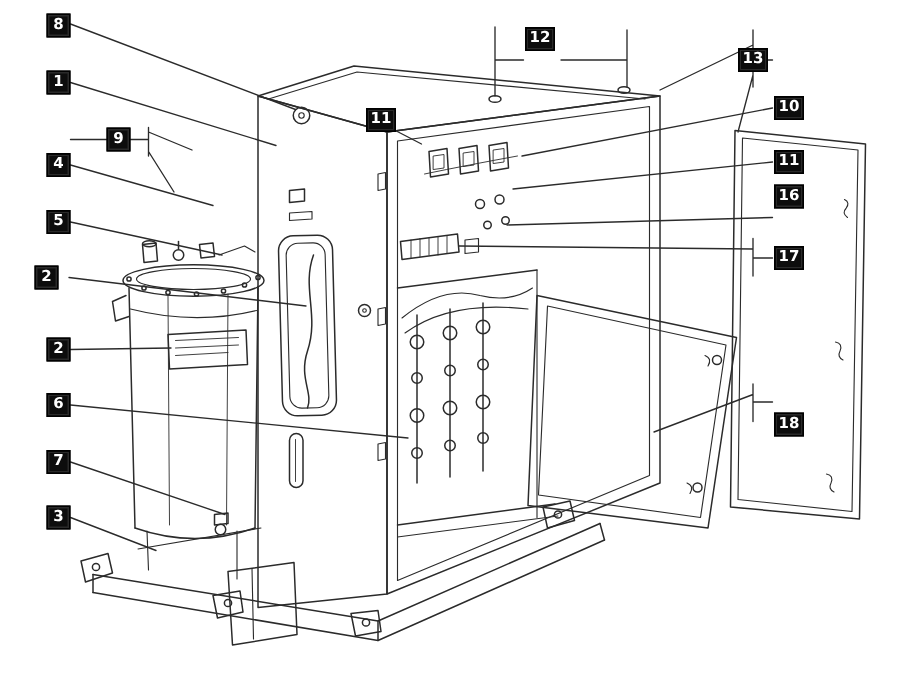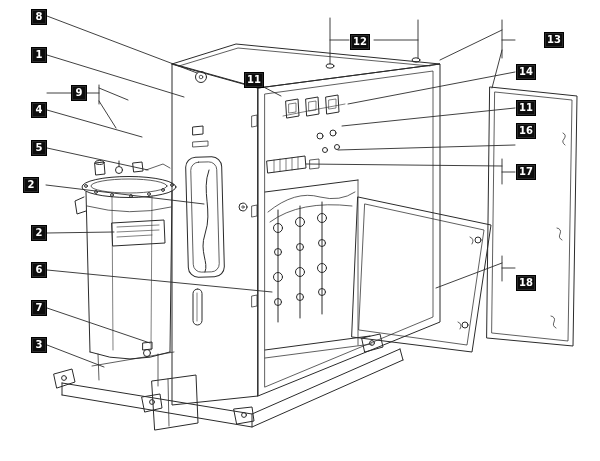--- a/index.html
+++ b/index.html
@@ -180,21 +180,21 @@
   <div class="callout" style="left:31px;top:47px">1</div>
   <div class="callout" style="left:71px;top:85px">9</div>
   <div class="callout" style="left:31px;top:102px">4</div>
   <div class="callout" style="left:31px;top:140px">5</div>
   <div class="callout" style="left:23px;top:177px">2</div>
   <div class="callout" style="left:31px;top:225px">2</div>
   <div class="callout" style="left:31px;top:262px">6</div>
   <div class="callout" style="left:31px;top:300px">7</div>
   <div class="callout" style="left:31px;top:337px">3</div>
   <div class="callout" style="left:244px;top:72px">11</div>
-  <div class="callout" style="left:350px;top:34px">12</div>
-  <div class="callout" style="left:544px;top:32px">13</div>
-  <div class="callout" style="left:516px;top:64px">14</div>
+  <div class="callout" style="left:350px;top:18px">12</div>
+  <div class="callout" style="left:492px;top:32px">13</div>
+  <div class="callout" style="left:516px;top:64px">10</div>
   <div class="callout" style="left:516px;top:100px">11</div>
   <div class="callout" style="left:516px;top:123px">16</div>
   <div class="callout" style="left:516px;top:164px">17</div>
   <div class="callout" style="left:516px;top:275px">18</div>
 
 </div>
 
 </body></html>

